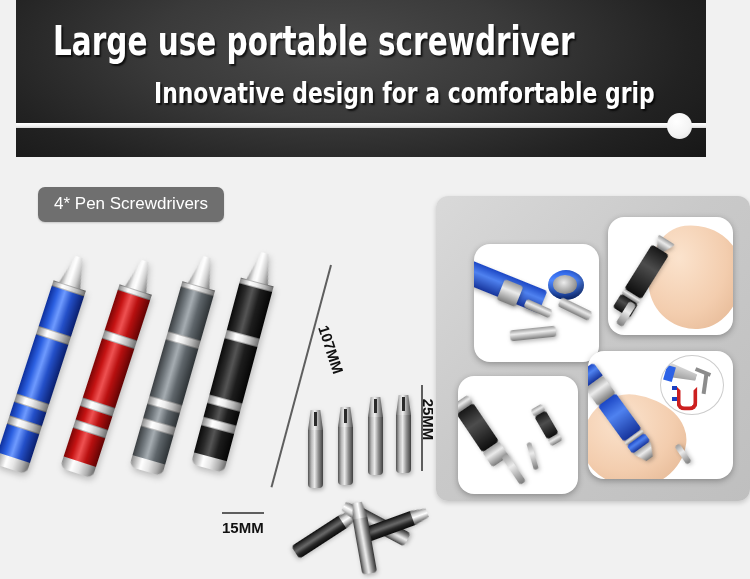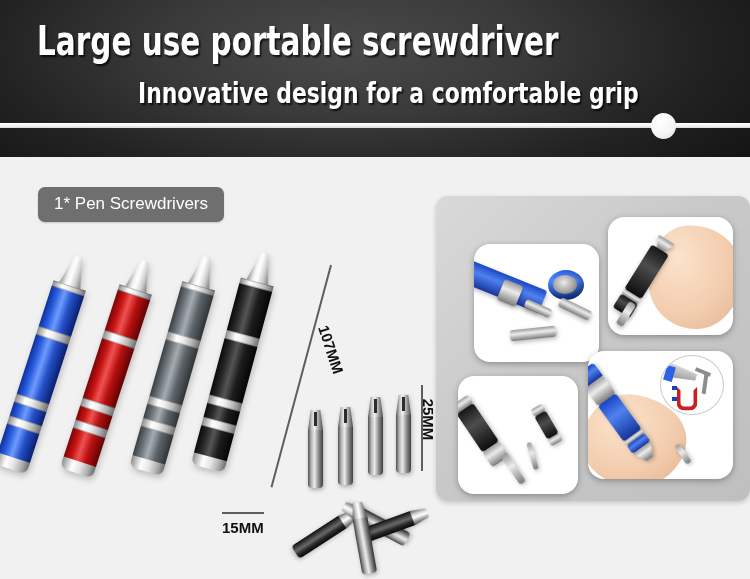--- a/index.html
+++ b/index.html
@@ -14,22 +14,22 @@
     position: relative;
     width: 750px;
     height: 579px;
     overflow: hidden;
     background: #f1f1f1;
   }
 
   
   .banner {
     position: absolute;
-    left: 0; top: 0;
-    width: 750px;
+    left: 16px; top: 0;
+    width: 690px;
     height: 157px;
     background:
       radial-gradient(ellipse 520px 200px at 46% 30%, #4a4a4a 0%, #3a3a3a 35%, #222222 68%, #121212 100%),
       linear-gradient(180deg, #2e2e2e 0%, #1a1a1a 72%, #050505 100%);
     overflow: hidden;
   }
   .banner-title {
     position: absolute;
     left: 37px;
     top: 18px;
@@ -252,21 +252,21 @@
 
 <div class="page">
 
   <div class="banner">
     <div class="banner-title">Large use portable screwdriver</div>
     <div class="banner-subtitle">Innovative design for a comfortable grip</div>
     <div class="banner-rule"></div>
     <div class="banner-knob"></div>
   </div>
 
-  <div class="badge">1* Pen  Screwdrivers</div>
+  <div class="badge">4* Pen  Screwdrivers</div>
 
   <div class="stage">
 
     <div class="pen c-blue" style="left:62px; top:100px; transform: rotate(18deg);">
       <div class="pen-tip"></div>
       <div class="pen-ring thin"></div>
       <div class="pen-seg knurl" style="height:42px;"></div>
       <div class="pen-ring"></div>
       <div class="pen-seg" style="height:62px;"></div>
       <div class="pen-ring"></div>

